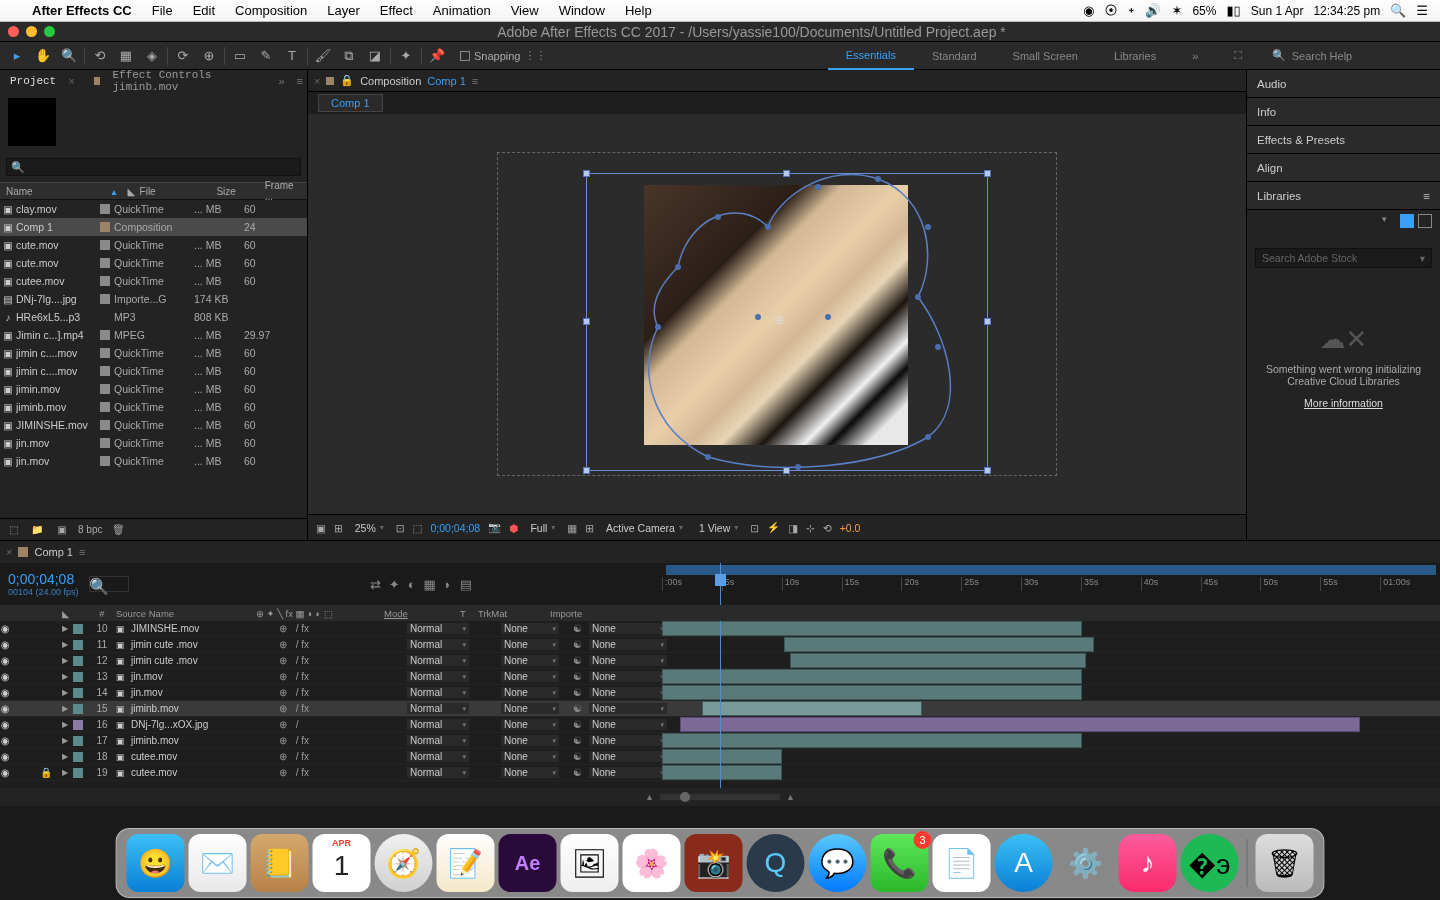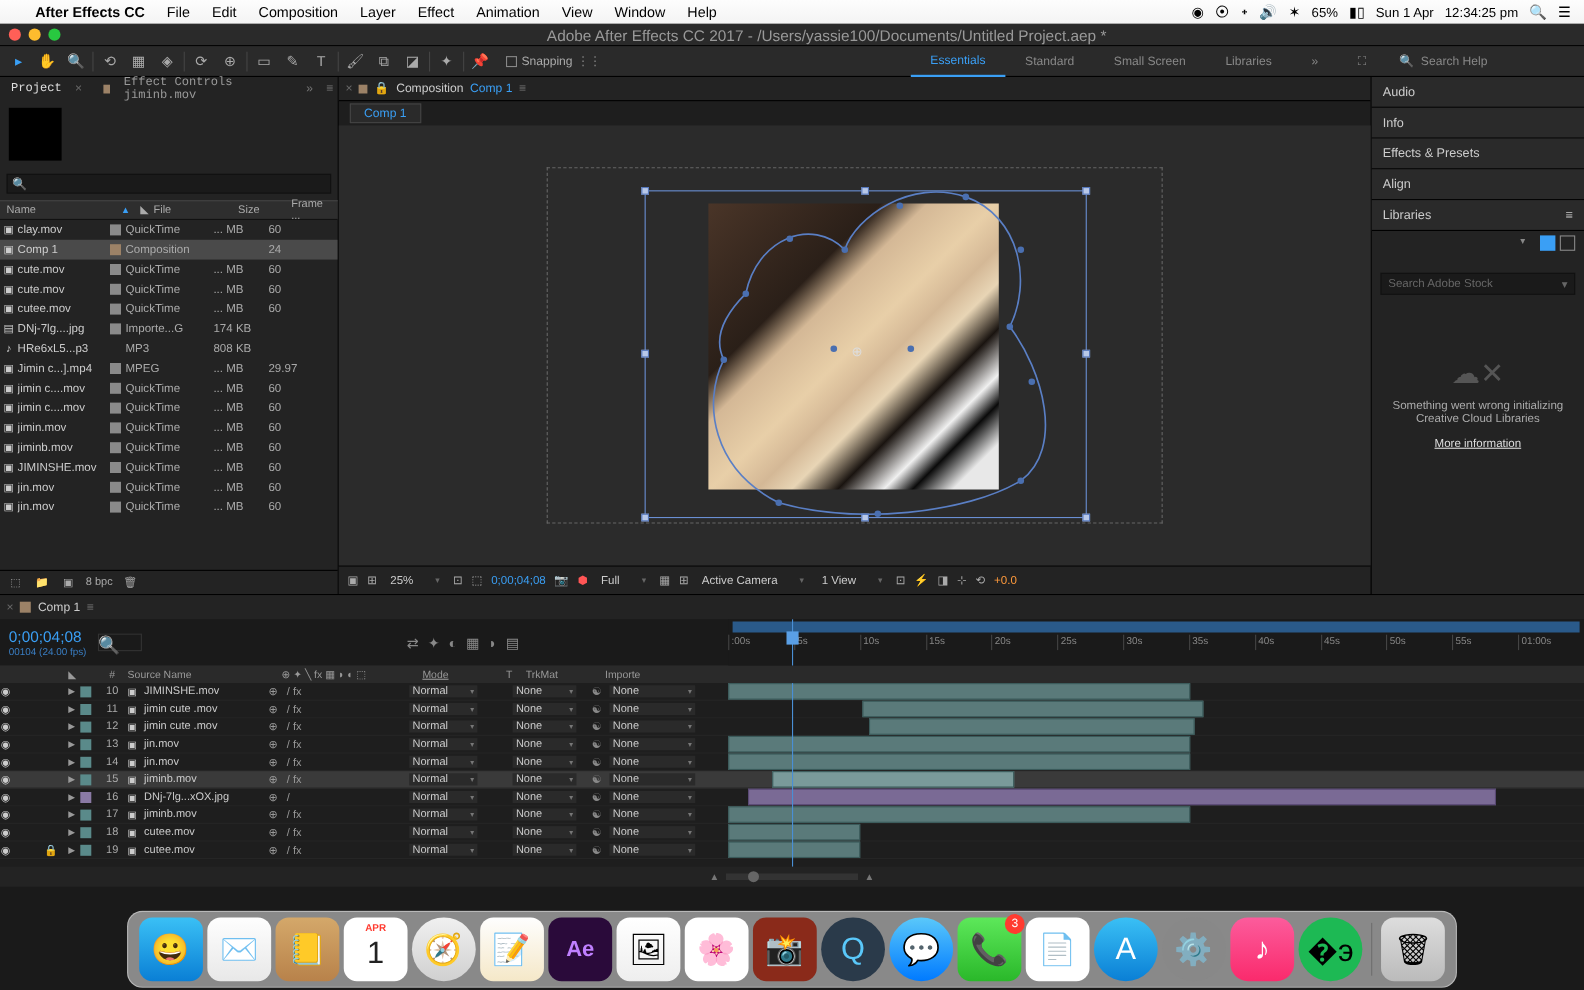--- a/index.html
+++ b/index.html
@@ -71,21 +71,21 @@
 .viewer { flex:1; background:#2b2b2b; position:relative; display:flex; align-items:center; justify-content:center; }
 .compframe { width:560px; height:324px; border:1px dashed #666; position:relative; background:#2b2b2b; }
 .footage { position:absolute; left:146px; top:32px; width:264px; height:260px; background:linear-gradient(135deg,#4a3528 0%,#2a1f18 30%,#d4b896 38%,#e8cfa8 50%,#d4b896 58%,#e8d5b5 64%,#1a1410 72%,#f0f0f0 80%,#0a0a0a 85%,#e8e8e8 92%); }
 .selbox { position:absolute; left:88px; top:20px; width:402px; height:298px; border:1px solid #6a8fd4; }
 .selhandle { position:absolute; width:7px; height:7px; background:#b8c8e8; border:1px solid #5577bb; }
 .maskpath { position:absolute; left:100px; top:14px; width:390px; height:310px; }
 .maskpath svg { width:100%; height:100%; overflow:visible; }
 .maskpt { fill:#4a6fb0; }
 .viewfooter { height:26px; background:#232323; border-top:1px solid #000; display:flex; align-items:center; gap:8px; padding:0 8px; font-size:10.5px; color:#ccc; }
 .viewfooter .vficon{color:#aaa;}
-.viewfooter .dd { display:flex; align-items:center; gap:20px; padding:0 4px; }
+.viewfooter .dd { display:flex; align-items:center; gap:4px; padding:0 4px; }
 .viewfooter .dd .ar{color:#666;font-size:8px;}
 .viewfooter .tc { color:#3a9ff5; }
 .viewfooter .exp { color:#ff9a3c; }
 
 
 .rightpanel { width:194px; background:#232323; font-size:11.5px; color:#ccc; border-left:1px solid #000;}
 .rphead { height:28px; display:flex; align-items:center; padding:0 10px; border-bottom:1px solid #000; background:#2a2a2a;}
 .rphead.lib { justify-content:space-between; }
 .libbody { padding:8px; font-size:10.5px; color:#888; }
 .libbody .searchstock { background:#1a1a1a; height:20px; margin:8px 0; display:flex; align-items:center; padding:0 6px; color:#666; border:1px solid #111;}
@@ -120,21 +120,21 @@
 .tlrow.sel { background:#3a3a3a; }
 .tlrow .ecol { width:62px; display:flex; gap:0; }
 .tlrow .ecol span{width:10px;text-align:center;}
 .tlrow .tcol { width:26px; display:flex; align-items:center; gap:1px;}
 .tlrow .tri { color:#999; font-size:8px; width:10px;}
 .tlrow .sw { width:10px; height:10px; }
 .sw-teal{background:#5a8a8a;} .sw-purple{background:#8a7aa5;}
 .tlrow .num { width:28px; text-align:center; color:#aaa; }
 .tlrow .lname { width:128px; display:flex; align-items:center; gap:3px; }
 .tlrow .lname .lic{width:12px;font-size:9px;}
-.tlrow .sws { width:128px; display:flex; gap:2px; color:#999; font-size:10px; }
+.tlrow .sws { width:128px; display:flex; gap:2px; color:#999; font-size:10px;margin-left:35px; }
 .tlrow .mode { width:62px; display:flex; align-items:center; justify-content:space-between; padding:0 3px; background:#2a2a2a; margin-right:14px; }
 .tlrow .mode .ar,.tlrow .trk .ar,.tlrow .par .ar{font-size:7px;color:#777;}
 .tlrow .t { width:18px; }
 .tlrow .trk { width:58px; display:flex; align-items:center; justify-content:space-between; padding:0 3px; background:#2a2a2a; margin-right:14px;}
 .tlrow .parico { width:16px; color:#888; }
 .tlrow .par { width:78px; display:flex; align-items:center; justify-content:space-between; padding:0 3px; background:#2a2a2a; }
 .tlbars { position:absolute; left:662px; top:0; right:0; height:100%; }
 .tlbar { position:absolute; height:15px; background:#5a7a7a; border:1px solid #3a5a5a; }
 .tlbar.purple { background:#7a6a95; border-color:#5a4a75; }
 .tlbar.sel { background:#7a9a9a; }

